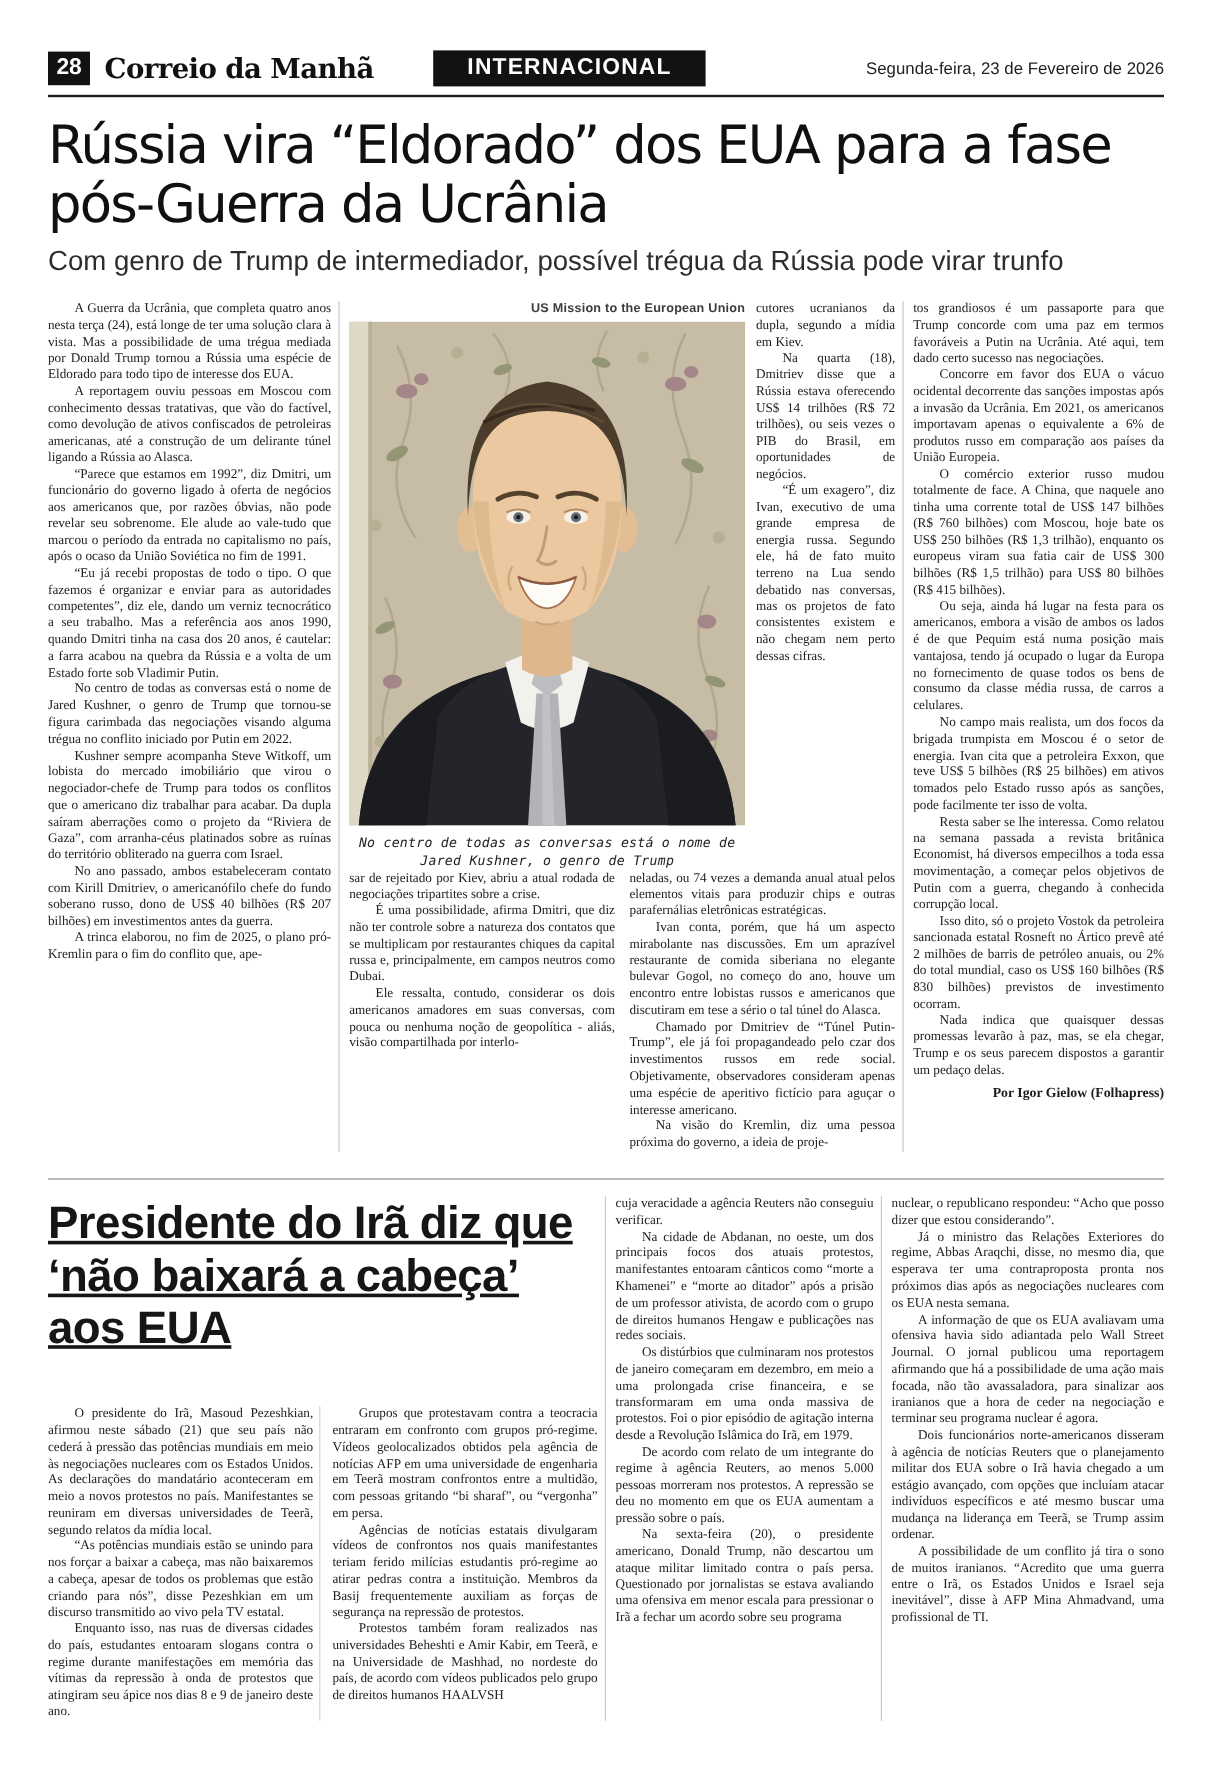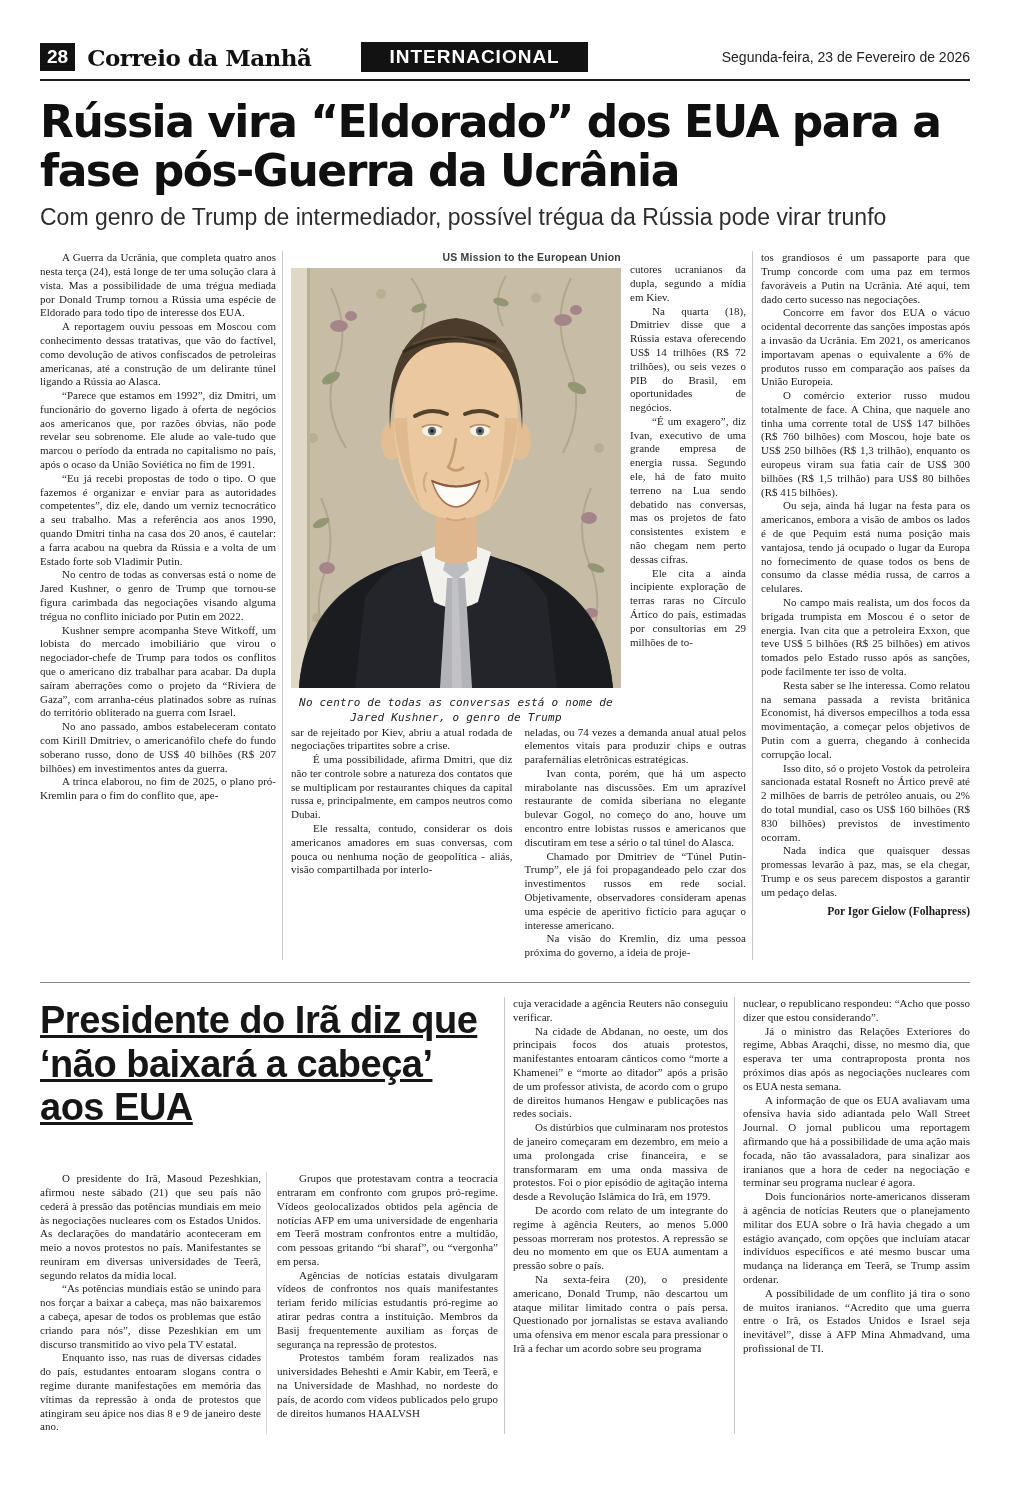--- a/index.html
+++ b/index.html
@@ -12,40 +12,40 @@
             border-bottom:2px solid #1d1d1d; }
   .pagenum { background:#121212; color:#fff; font:bold 19px/1 "Liberation Sans", sans-serif;
              padding:4px 7px 5px; }
   .masthead { font:bold 23px/1 "DejaVu Serif", serif; letter-spacing:-0.5px; color:#111;
               margin-right:38px; }
   .section-badge { background:#121212; color:#fff; font:bold 19px/1 "Liberation Sans", sans-serif;
                    letter-spacing:1px; padding:5px 28px 6px; }
   .dateline { margin-left:auto; font:14px/1 "Liberation Sans", sans-serif; color:#222; }
 
   
-  .headline { font-family:"DejaVu Sans", sans-serif; font-weight:bold; font-size:44px;
+  .headline { font-family:"DejaVu Sans", sans-serif; font-weight:normal; font-size:44px;
               line-height:1.12; letter-spacing:-1.5px; color:#101010; margin:16px 0 8px; }
   .deck { font:23px/1.2 "Liberation Sans", sans-serif; color:#2d2d2d; margin:2px 0 20px; }
 
   
   .article-grid { display:grid; grid-template-columns:243px 462px 1fr; column-gap:8px; }
   .rule-r { border-right:1px solid #c9c9c9; padding-right:6px; }
   .body-text p { margin:0; font-size:11px; line-height:13.8px; text-align:justify;
                  text-indent:22px; }
   .cont p:first-child { text-indent:0; }
 
   .middle-top { display:flex; gap:9px; }
   .photo-figure { flex:0 0 330px; width:330px; }
   .photo-credit { font:bold 10.5px/1.2 "Liberation Sans", sans-serif; color:#3c3c3c;
                   text-align:right; letter-spacing:.2px; padding-bottom:4px; }
   .photo-svg { display:block; width:330px; height:420px; }
   .photo-caption { font-family:"DejaVu Sans Mono", monospace; font-style:italic;
                    font-size:11px; line-height:1.4; letter-spacing:.2px; color:#222;
                    text-align:center; padding:7px 6px 0; }
-  .col-narrow { flex:1; min-width:0;margin-top:12px; }
+  .col-narrow { flex:1; min-width:0; }
   .middle-bottom { display:flex; gap:12px; }
   .middle-bottom > div { flex:1; min-width:0; }
   .byline { font-weight:bold; font-size:11.5px; text-align:right; margin-top:5px; }
 
   
   .divider { border:0; border-top:1px solid #8a8a8a; margin:22px 0 14px; }
 
   
   .bottom-grid { display:grid; grid-template-columns:465px 222px 1fr; column-gap:8px; }
   .headline2 { font:bold 38px/1.15 "Liberation Sans", sans-serif; letter-spacing:-0.5px;
@@ -177,21 +177,20 @@
             <path d="M155,250 Q165,255 175,250" fill="none" stroke="#cfa379" stroke-width="1.5"></path>
           </svg>
 
           <figcaption class="photo-caption">No centro de todas as conversas está o nome de Jared Kushner, o genro de Trump</figcaption>
         </figure>
 
         <div class="body-text cont col-narrow">
             <p>cutores ucranianos da dupla, segundo a mídia em Kiev.</p>
             <p>Na quarta (18), Dmitriev disse que a Rússia estava oferecendo US$ 14 trilhões (R$ 72 trilhões), ou seis vezes o PIB do Brasil, em oportunidades de negócios.</p>
             <p>“É um exagero”, diz Ivan, executivo de uma grande empresa de energia russa. Segundo ele, há de fato muito terreno na Lua sendo debatido nas conversas, mas os projetos de fato consistentes existem e não chegam nem perto dessas cifras.</p>
-            <p>Ele cita a ainda incipiente exploração de terras raras no Círculo Ártico do país, estimadas por consultorias em 29 milhões de to-</p>
           </div>
       </div>
 
       <div class="middle-bottom">
         <div class="body-text cont">
             <p>sar de rejeitado por Kiev, abriu a atual rodada de negociações tripartites sobre a crise.</p>
             <p>É uma possibilidade, afirma Dmitri, que diz não ter controle sobre a natureza dos contatos que se multiplicam por restaurantes chiques da capital russa e, principalmente, em campos neutros como Dubai.</p>
             <p>Ele ressalta, contudo, considerar os dois americanos amadores em suas conversas, com pouca ou nenhuma noção de geopolítica - aliás, visão compartilhada por interlo-</p>
           </div>
         <div class="body-text cont">

